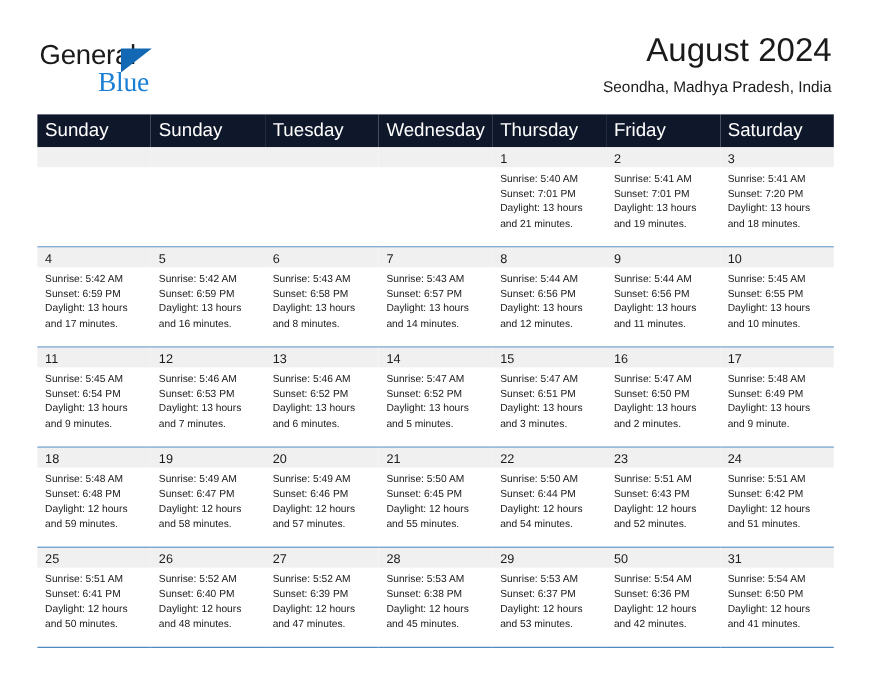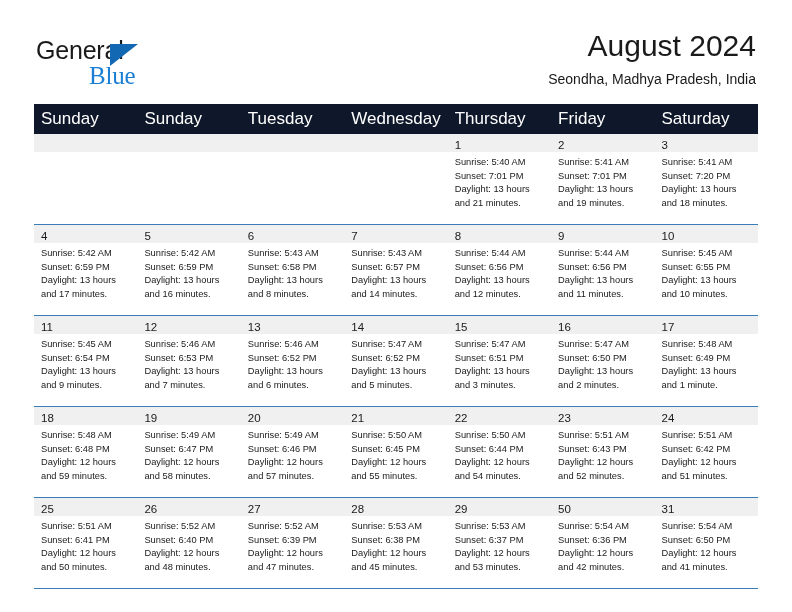--- a/index.html
+++ b/index.html
@@ -379,21 +379,21 @@
               </div>
             </div>
           </td>
           <td>
             <div class="daybox">
               <div class="daynum-band"><span class="daynum">17</span></div>
               <div class="info">
                 <div>Sunrise: 5:48 AM</div>
                 <div>Sunset: 6:49 PM</div>
                 <div>Daylight: 13 hours</div>
-                <div>and 1 minute.</div>
+                <div>and 9 minute.</div>
               </div>
             </div>
           </td>
         </tr>
         <tr class="week-row">
           <td>
             <div class="daybox">
               <div class="daynum-band"><span class="daynum">18</span></div>
               <div class="info">
                 <div>Sunrise: 5:48 AM</div>

